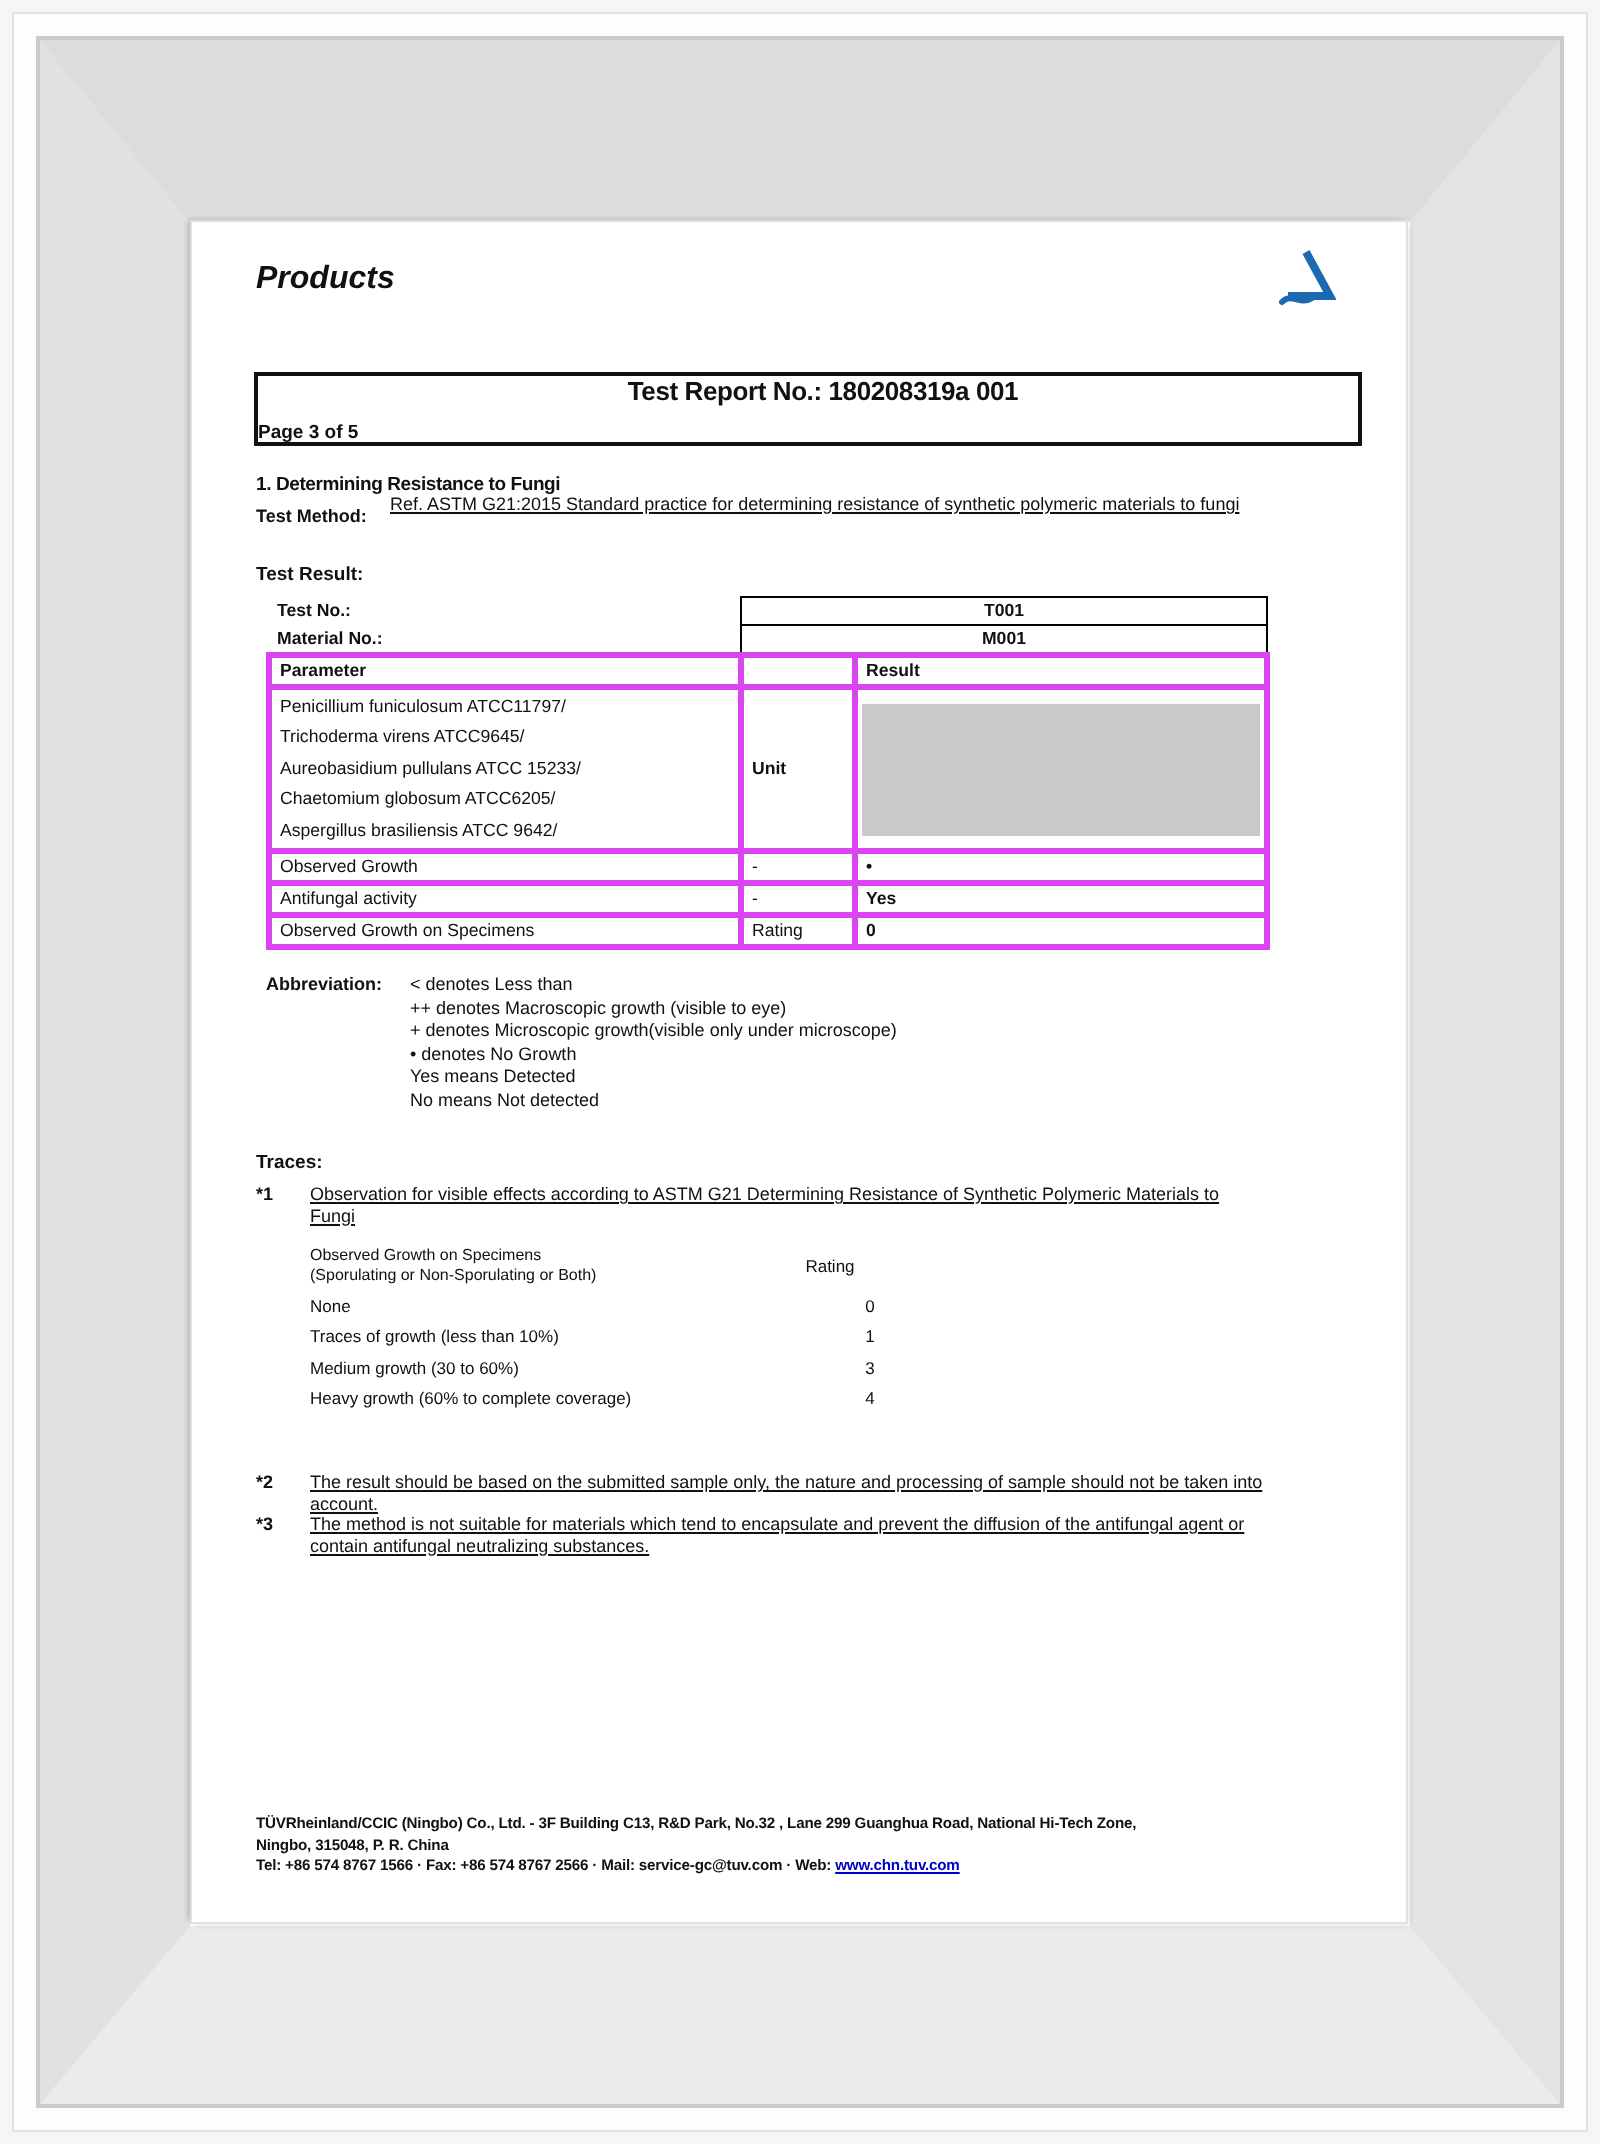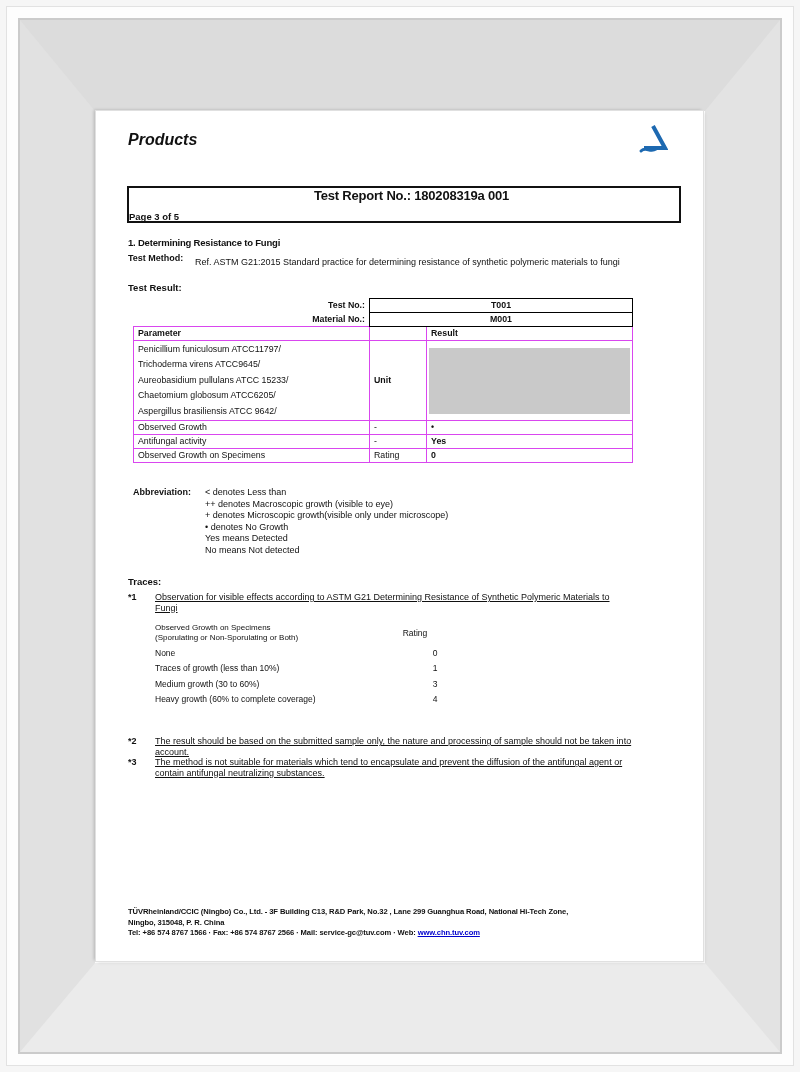--- a/index.html
+++ b/index.html
@@ -42,28 +42,28 @@
   .report-box {
     left:31px; top:75px; width:554px; height:37px;
     border:2px solid #111;
     display:flex; align-items:center;flex-direction:column;
   }
   .report-title { font-size:13px; font-weight:bold; padding-left:15px; flex:1; letter-spacing:-0.2px; }
   .report-page  { font-size:9.5px; font-weight:bold; align-self:flex-start; padding-top:8px; }
   
   .sec-head { left:32px; top:126px; font-size:9.5px; font-weight:bold; letter-spacing:-0.2px; }
   .tm-label { left:32px; top:142px; font-size:9px; font-weight:bold; }
-  .tm-value { left:99px; top:146px; width:452px; font-size:9px; line-height:10.5px; }
+  .tm-value { left:99px; top:136px; width:452px; font-size:9px; line-height:10.5px;text-decoration:underline; }
   .tr-label { left:32px; top:171px; font-size:9.5px; font-weight:bold; }
   
   .rtable-wrap { left:37px; top:187px; }
   table.rtable { border-collapse:collapse; table-layout:fixed; width:499px; }
   table.rtable td { font-size:8.8px; line-height:11px; padding:1px 4px; vertical-align:middle; }
-  td.bd { border:1px solid #d946ef; }
-  td.lblcell { border:none; text-align:right; font-weight:bold; padding-right:7px; }
+  td.bd { border:3px solid #d946ef; }
+  td.lblcell { border:none; text-align:left; font-weight:bold; padding-right:7px; }
   td.valcell { border:1.5px solid #000; text-align:center; font-weight:bold; }
   .org-cell span { display:block; line-height:15.4px; white-space:nowrap; }
   .shade { height:66px; margin:2px 2px; background:#c9c9c9; }
   
   .abbr { left:37px; top:376px; display:flex; }
   .abbr-label { width:72px; font-size:9px; font-weight:bold; }
   .abbr-lines div { font-size:9px; line-height:11.5px; white-space:nowrap; }
   
   .remark-label { left:32px; top:465px; font-size:9.5px; font-weight:bold; }
   .ritem { display:flex; font-size:9px; line-height:10.5px; }

